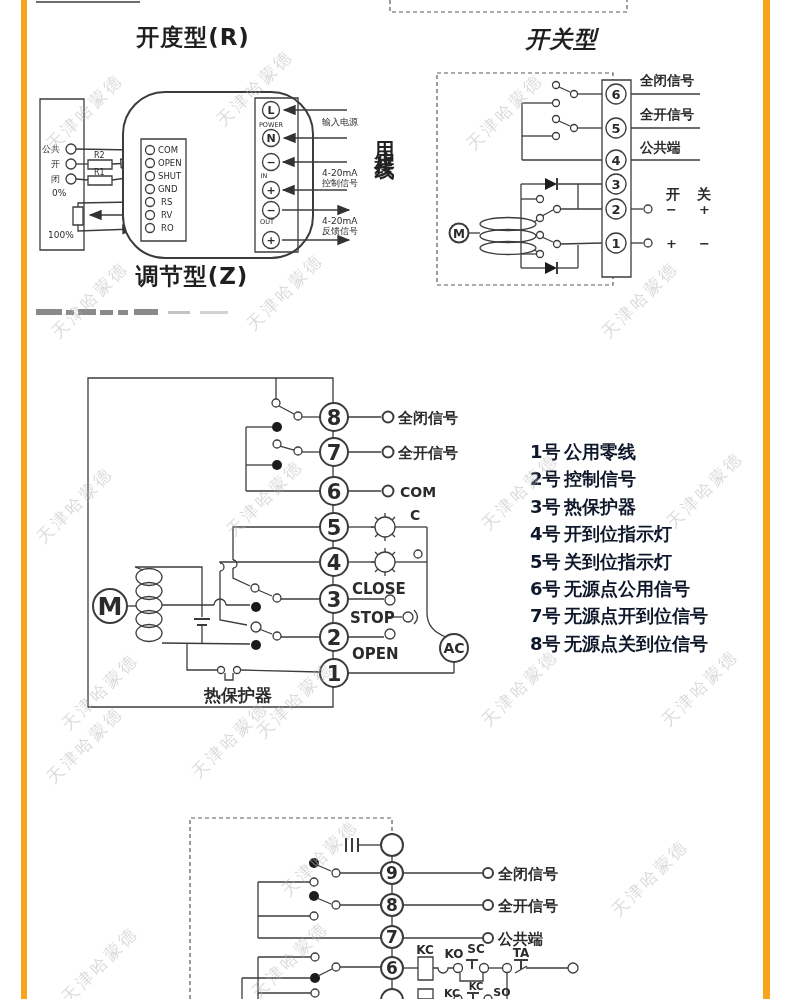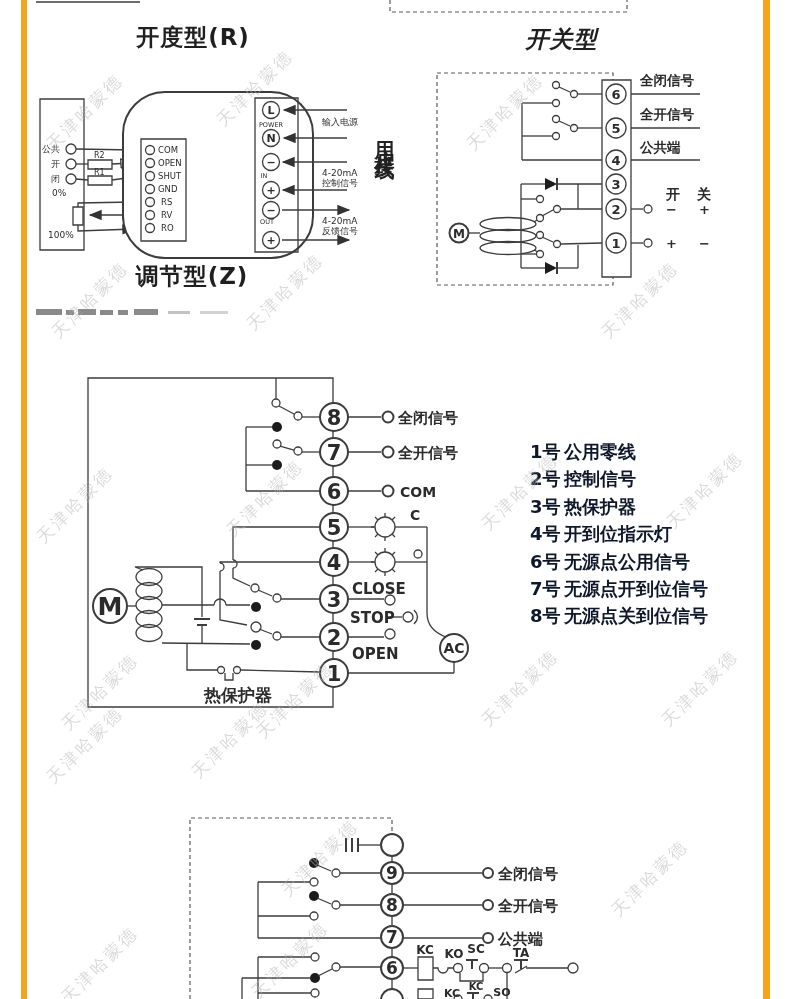--- a/index.html
+++ b/index.html
@@ -38,20 +38,21 @@
   <div class="h" style="left:494px;top:24px;width:135px;font-style:italic;">开关型</div>
   <div class="h" style="left:114px;top:261px;width:156px;">调节型(Z)</div>
 
   <div class="vnote" style="left:372px;top:126px;height:110px;">用户接线</div>
 
   <div class="legend">
     <div class="row"><span class="no">1号</span><span>公用零线</span></div>
     <div class="row"><span class="no">2号</span><span>控制信号</span></div>
     <div class="row"><span class="no">3号</span><span>热保护器</span></div>
     <div class="row"><span class="no">4号</span><span>开到位指示灯</span></div>
+    <div class="row"><span class="no">5号</span><span>关到位指示灯</span></div>
     <div class="row"><span class="no">6号</span><span>无源点公用信号</span></div>
     <div class="row"><span class="no">7号</span><span>无源点开到位信号</span></div>
     <div class="row"><span class="no">8号</span><span>无源点关到位信号</span></div>
   </div>
 
   <svg width="790" height="999" viewBox="0 0 790 999">
     <defs>
       <marker id="mA" markerWidth="11" markerHeight="9" refX="9" refY="4" orient="auto-start-reverse">
         <path d="M0,0 L10,4 L0,8 z" fill="#333"></path>
       </marker>

